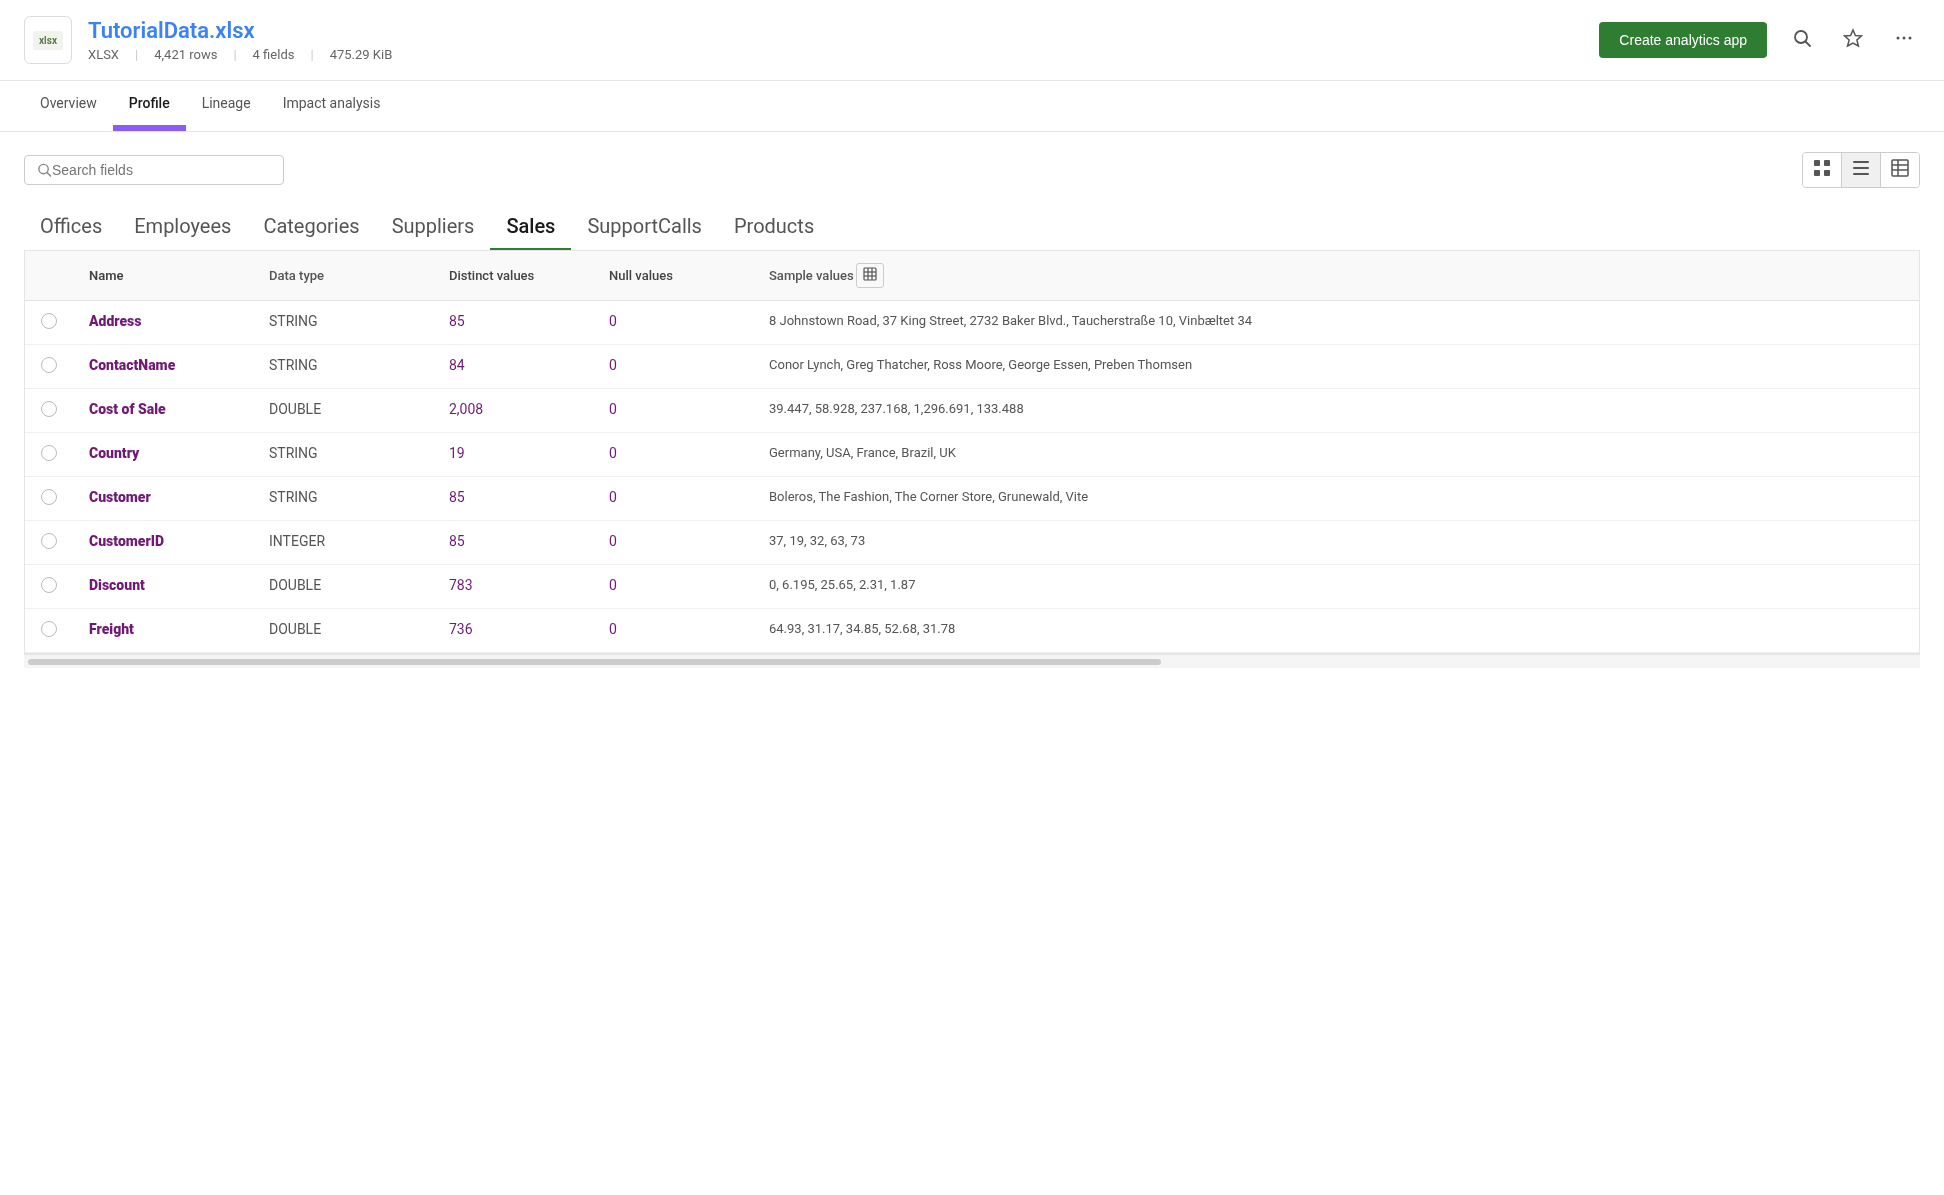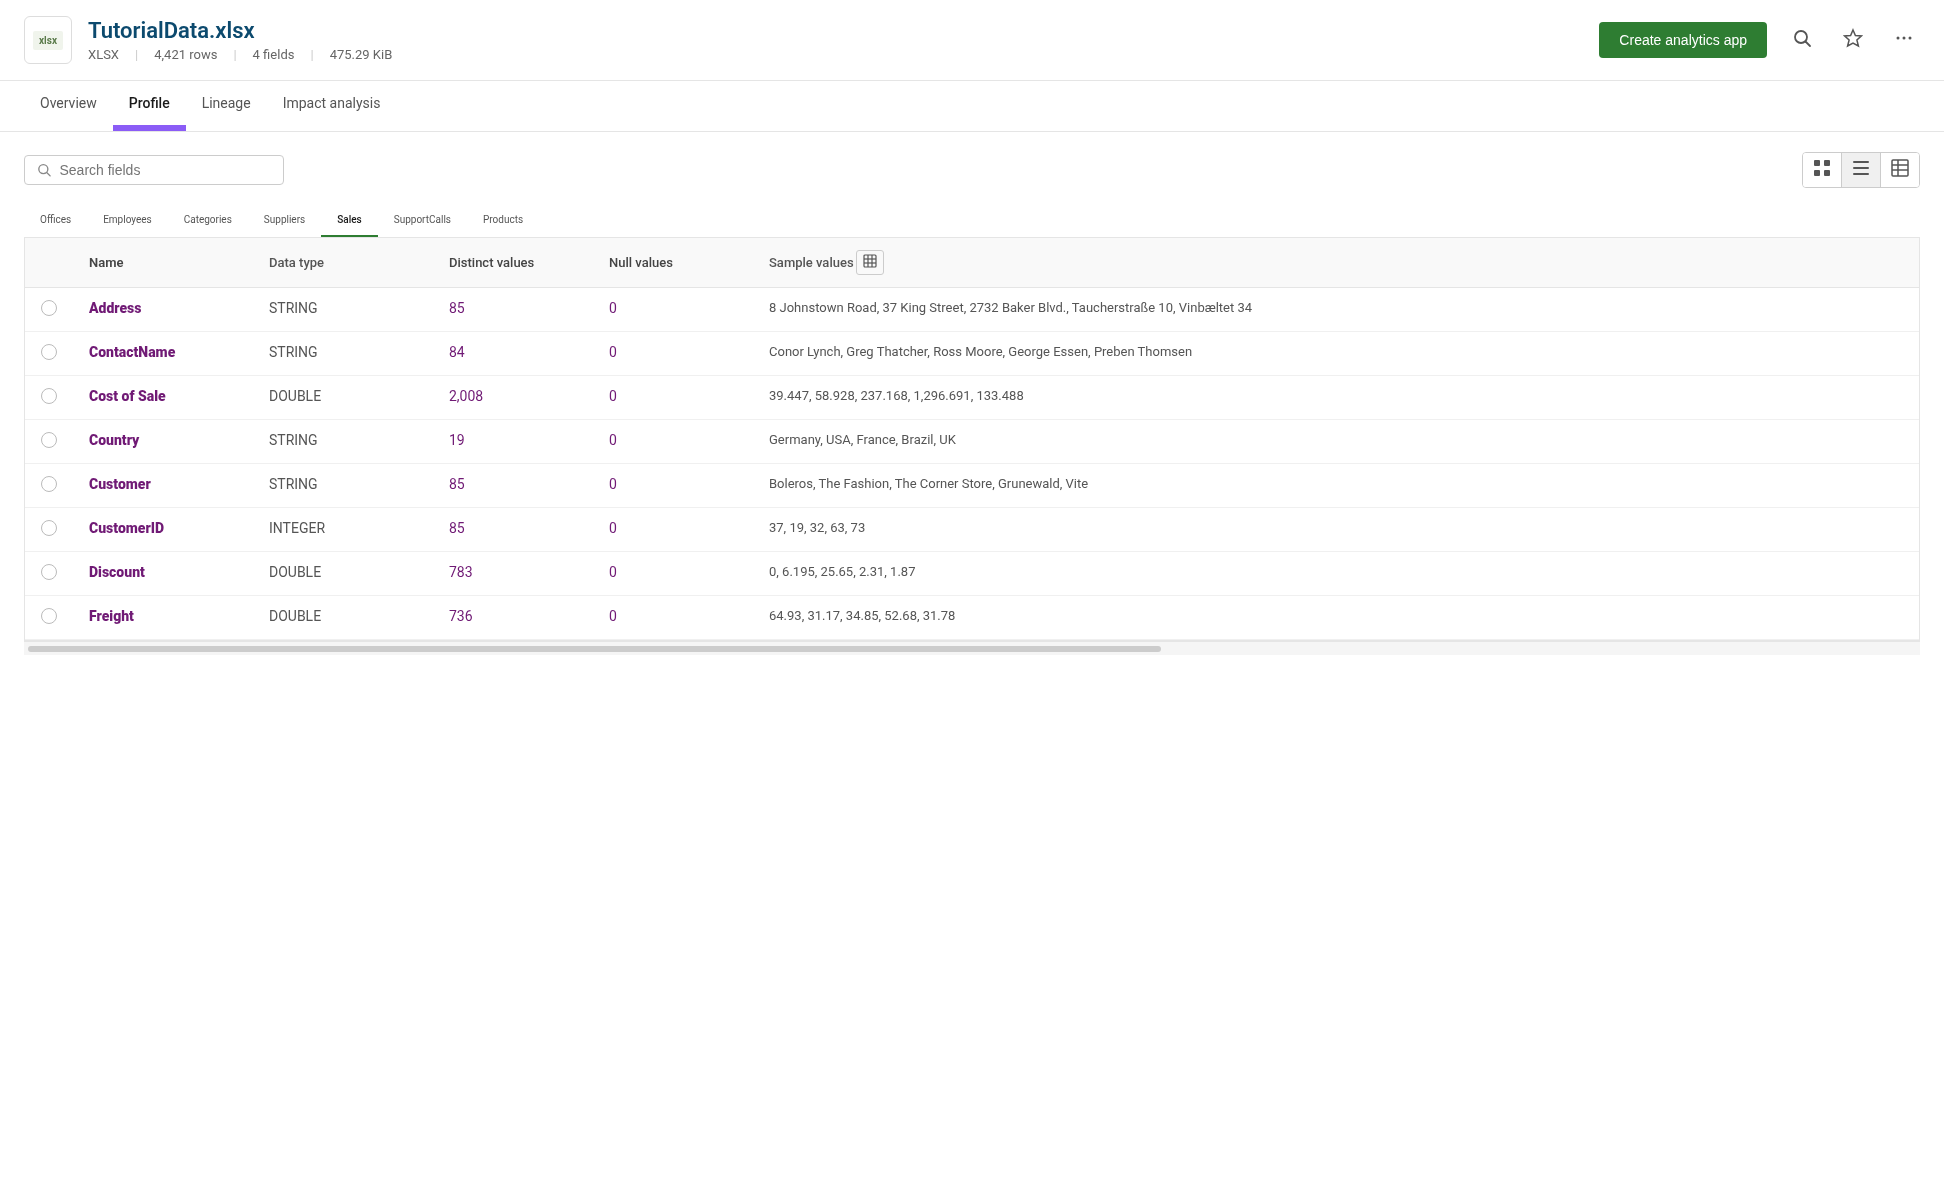--- a/index.html
+++ b/index.html
@@ -3,49 +3,49 @@
   <meta charset="utf-8">
   <style>
     * { box-sizing: border-box; margin: 0; padding: 0; }
     body { font-family: -apple-system, BlinkMacSystemFont, 'Segoe UI', Roboto, sans-serif; background: #fff; color: #333; font-size: 14px; }
 
     
     .header { display: flex; align-items: center; padding: 16px 24px; border-bottom: 1px solid #e5e5e5; }
     .file-icon { width: 48px; height: 48px; border: 1px solid #ddd; border-radius: 6px; display: flex; align-items: center; justify-content: center; margin-right: 16px; flex-shrink: 0; }
     .file-icon-inner { font-size: 10px; font-weight: bold; color: #5a7a4a; background: #f0f4ec; padding: 4px 6px; border-radius: 2px; }
     .file-info { flex: 1; }
-    .file-title { font-size: 22px; font-weight: 600; color: #0c4a6e; }
+    .file-title { font-size: 22px; font-weight: 600; color: #3b82f6; }
     .file-meta { display: flex; gap: 16px; margin-top: 4px; color: #666; font-size: 13px; }
     .file-meta-sep { color: #ccc; }
     .header-actions { display: flex; align-items: center; gap: 19px; }
     .btn-create { background: #2e7d32; color: #fff; border: none; border-radius: 4px; padding: 10px 20px; font-size: 14px; font-weight: 500; cursor: pointer; }
     .icon-btn { background: none; border: none; cursor: pointer; padding: 6px; color: #555; font-size: 18px; }
 
     
     .tabs { display: flex; border-bottom: 1px solid #e5e5e5; padding: 0 24px; }
     .tab { padding: 14px 16px; cursor: pointer; font-size: 14px; color: #555; border-bottom: 2px solid transparent; text-decoration: none; }
     .tab.active { color: #1a1a1a; border-bottom: 6px solid #8b5cf6; font-weight: 500; }
 
     
     .content { padding: 20px 24px; }
 
     
-    .search-bar { display: flex; align-items: center; border: 1px solid #ccc; border-radius: 4px; padding: 6px 12px; width: 260px; gap: 8px; }
+    .search-bar { display: flex; align-items: center; border: 1px solid #ccc; border-radius: 4px; padding: 6px 12px; width: 260px; }
     .search-bar input { border: none; outline: none; font-size: 14px; color: #555; width: 100%; background: transparent; }
 
     
     .toolbar { display: flex; justify-content: space-between; align-items: center; margin-bottom: 16px; }
     .view-toggles { display: flex; border: 1px solid #ccc; border-radius: 4px; overflow: hidden; }
     .view-toggle { padding: 6px 10px; background: #fff; border: none; cursor: pointer; border-right: 1px solid #ccc; color: #555; font-size: 16px; }
     .view-toggle:last-child { border-right: none; }
     .view-toggle.active { background: #f0f0f0; }
 
     
     .sheet-tabs { display: flex; border-bottom: 1px solid #e5e5e5; margin-bottom: 0; }
-    .sheet-tab { padding: 10px 16px; cursor: pointer; font-size: 10px; color: #555; border-bottom: 2px solid transparent; }
+    .sheet-tab { padding: 10px 16px; cursor: pointer; font-size: 20px; color: #555; border-bottom: 2px solid transparent; }
     .sheet-tab.active { color: #1a1a1a; border-bottom: 2px solid #2e7d32; font-weight: 500; }
 
     
     .table-container { overflow-x: auto; border: 1px solid #e5e5e5; border-top: none; }
     table { width: 100%; border-collapse: collapse; }
     thead tr { background: #f9f9f9; border-bottom: 1px solid #e5e5e5; }
     th { padding: 12px 16px; text-align: left; font-weight: 500; color: #444; font-size: 13px; }
     th:first-child { width: 40px; }
     td { padding: 12px 16px; border-bottom: 1px solid #f0f0f0; vertical-align: top; color: #701a75; }
     td:first-child { width: 40px; }

